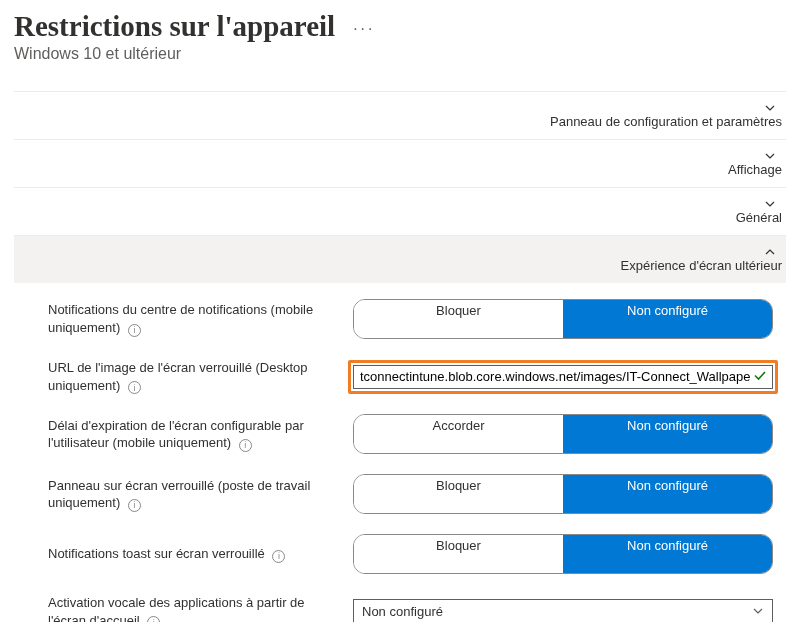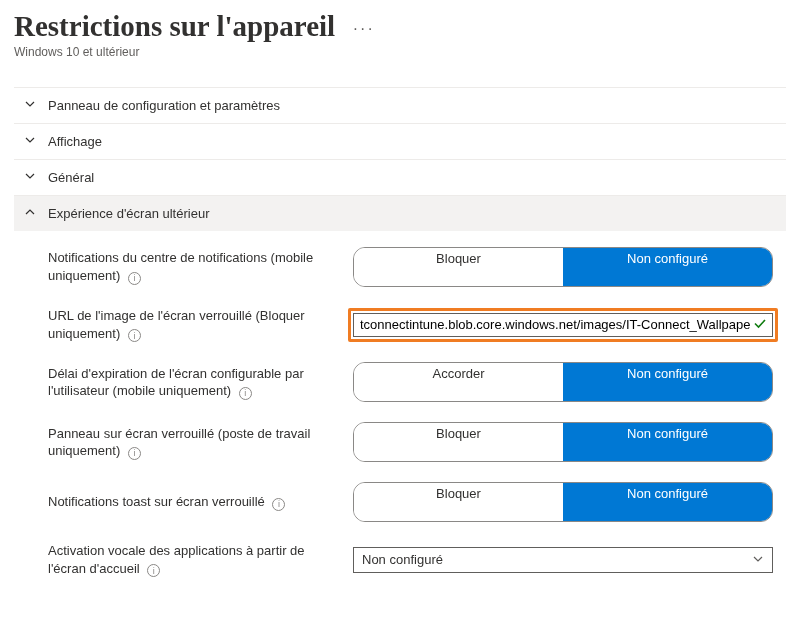--- a/index.html
+++ b/index.html
@@ -27,32 +27,33 @@
   .header-ellipsis {
     display: inline-block;
     font-size: 16px;
     color: #605e5c;
     margin-left: 14px;
     letter-spacing: 2px;
     vertical-align: 2px;
     cursor: pointer;
   }
   .header .subtitle {
-    font-size: 12px;
+    font-size: 16px;
     color: #605e5c;
     margin-top: 2px;
   }
   .section {
     border-top: 1px solid #edebe9;
   }
   .section-header {
     display: flex;
-    align-items: flex-start;
+    align-items: flex-end;
     padding: 10px 4px;
     cursor: pointer;
+    flex-direction: column;
   }
   .section-header.expanded {
     background: #f3f2f1;
   }
   .chevron {
     width: 24px;
     display: inline-flex;
     justify-content: center;
     align-items: center;
     font-size: 11px;
@@ -222,21 +223,21 @@
       <div class="control-area">
         <div class="toggle-pill">
           <div class="toggle-option">Bloquer</div>
           <div class="toggle-option selected">Non configuré</div>
         </div>
       </div>
     </div>
 
     <div class="setting-row">
       <div class="setting-label">
-        <span>URL de l'image de l'écran verrouillé (Bloquer uniquement)</span>
+        <span>URL de l'image de l'écran verrouillé (Desktop uniquement)</span>
         <span class="info-icon">i</span>
       </div>
       <div class="control-area">
         <div class="text-input-wrap">
           <input class="text-input" type="text" value="tconnectintune.blob.core.windows.net/images/IT-Connect_Wallpaper.png" style="">
           <span class="check-icon">
             <svg width="14" height="14" viewBox="0 0 14 14">
                 <path d="M2 7 L5.5 10.5 L12 3.5" stroke="#107c10" stroke-width="1.6" fill="none"></path>
               </svg>
           </span>

